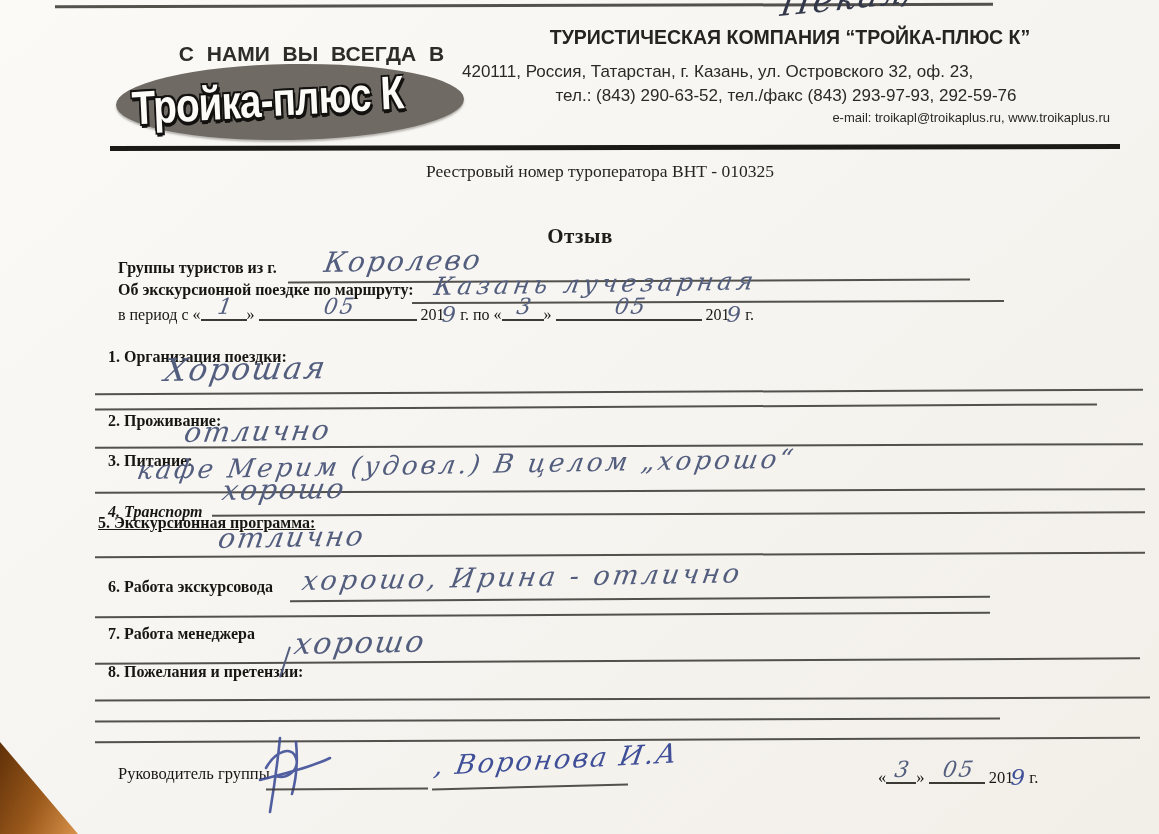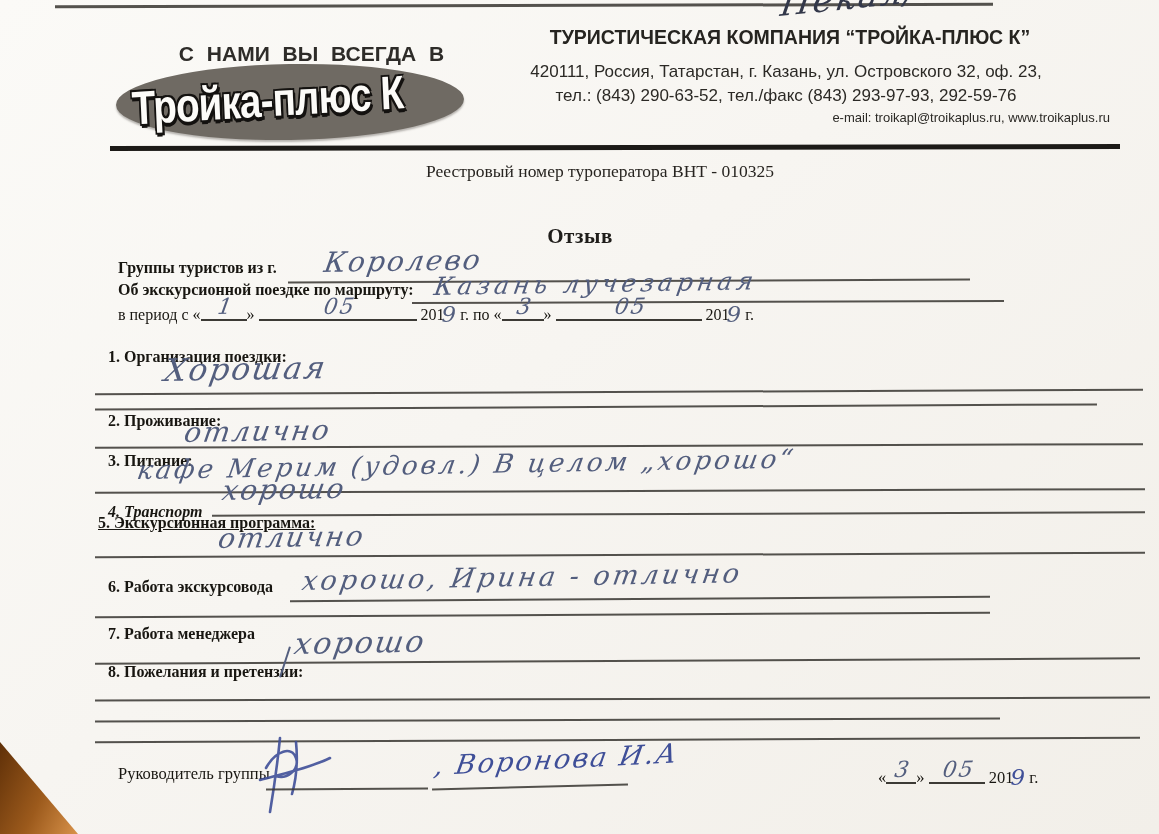--- a/index.html
+++ b/index.html
@@ -71,21 +71,21 @@
 
   <div class="abs hw" style="left:778px;top:-16px;font-size:34px;color:#33384a;transform:skewX(-14deg) rotate(-6deg);">Пекал/</div>
 
   <div class="abs sans" style="left:139px;top:42px;width:345px;text-align:center;font-weight:bold;font-size:21px;word-spacing:7px;color:#2e2c29;">С НАМИ ВЫ ВСЕГДА В ПЛЮСЕ!</div>
 
   <div class="abs ellipse" style="left:116px;top:64px;width:348px;height:76px;transform:rotate(-1deg);">
     <div class="abs logo-text" style="left:-14px;top:8px;">Тройка-плюс К</div>
   </div>
 
   <div class="abs sans" style="left:462px;top:26px;width:656px;text-align:center;font-weight:bold;font-size:19.5px;color:#262420;">ТУРИСТИЧЕСКАЯ КОМПАНИЯ “ТРОЙКА-ПЛЮС К”</div>
-  <div class="abs sans" style="left:462px;top:62px;width:648px;text-align:center;font-size:17px;color:#2b2925;">420111, Россия, Татарстан, г. Казань, ул. Островского 32, оф. 23,</div>
+  <div class="abs sans" style="left:462px;top:62px;width:648px;text-align:left;font-size:17px;color:#2b2925;">420111, Россия, Татарстан, г. Казань, ул. Островского 32, оф. 23,</div>
   <div class="abs sans" style="left:462px;top:86px;width:648px;text-align:center;font-size:17px;color:#2b2925;">тел.: (843) 290-63-52, тел./факс (843) 293-97-93, 292-59-76</div>
   <div class="abs sans" style="left:462px;top:110px;width:648px;text-align:right;font-size:13px;color:#2b2925;">e-mail: troikapl@troikaplus.ru, www.troikaplus.ru</div>
 
   <div class="rule" style="left:110px;top:145px;width:1010px;height:5px;background:#1c1a17;opacity:1;transform:rotate(-0.1deg);"></div>
 
   <div class="abs" style="left:230px;top:161px;width:740px;text-align:center;font-size:17.5px;color:#272420;">Реестровый номер туроператора ВНТ - 010325</div>
 
   <div class="abs" style="left:380px;top:224px;width:400px;text-align:center;font-weight:bold;font-size:21px;letter-spacing:.5px;">Отзыв</div>
 
   <div class="abs lbl" style="left:118px;top:259px;">Группы туристов из г.</div>

